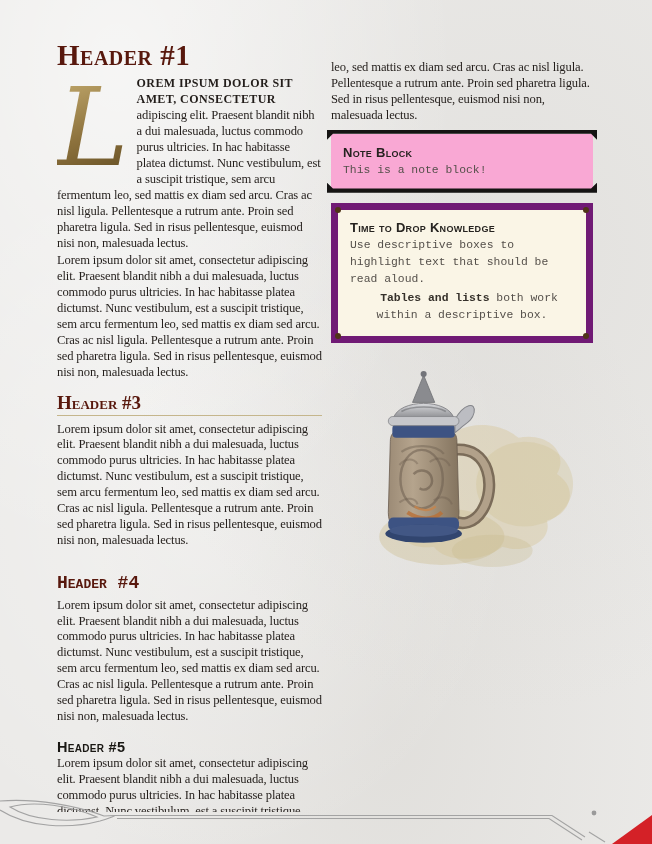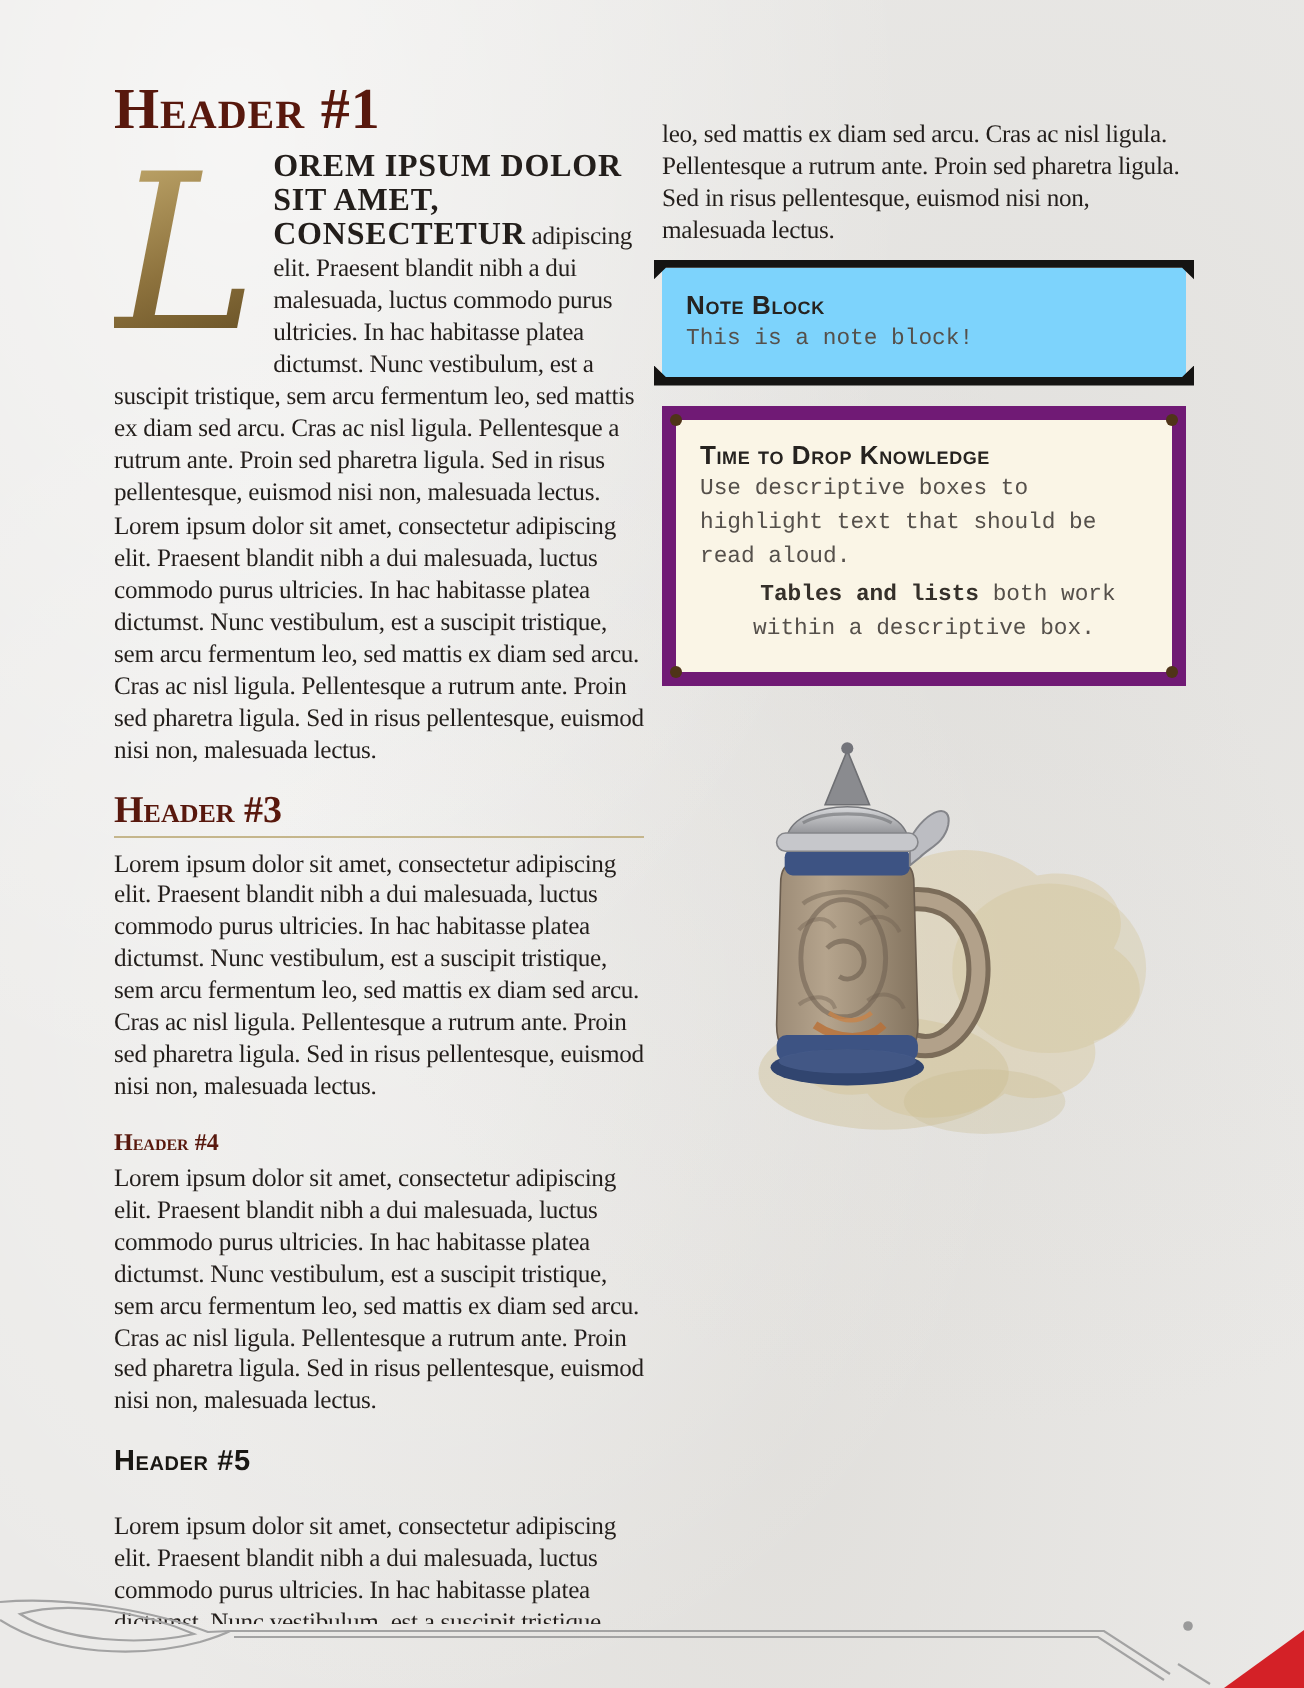--- a/index.html
+++ b/index.html
@@ -18,32 +18,32 @@
   .col-left{left:57px;top:40px;width:265px;height:772px;overflow:hidden;}
   .col-right{left:331px;top:60px;width:262px;}
   p.body{
     margin:0 0 2px 0;font-size:12.6px;line-height:15.9px;letter-spacing:-0.15px;
     color:#231e1b;text-align:left;
   }
   h1,h2,h3,h4{font-variant:small-caps;color:#58180D;margin:0;font-weight:700;}
   h1{font-size:29px;line-height:1.05;margin-bottom:6px;letter-spacing:.5px;}
   h2{font-size:25px;line-height:1.05;margin:10px 0 3px 0;letter-spacing:.5px;}
   h3{font-size:19px;line-height:1.1;margin:12px 0 6px 0;border-bottom:1.5px solid #c5b68c;padding-bottom:1px;}
-  h4{font-size:12px;line-height:1.1;margin:13px 0 4px 0;}
+  h4{font-size:18px;line-height:1.1;margin:25px 0 4px 0;font-family:Liberation Mono, monospace;}
   h5{font-family:"Liberation Sans", sans-serif;font-variant:small-caps;font-weight:600;
-     color:#191713;font-size:14.5px;line-height:1.1;margin:15px 0 16px 0;letter-spacing:.3px;}
+     color:#191713;font-size:14.5px;line-height:1.1;margin:15px 0 0 0;letter-spacing:.3px;}
   .dropcap{
     float:left;font-size:108px;line-height:96px;font-style:italic;
     padding:4px 8px 0 0;font-family:"DejaVu Serif", serif;
     background:linear-gradient(160deg,#b9a065 10%,#8d723d 55%,#6b5428 90%);
     -webkit-background-clip:text;background-clip:text;color:transparent;
   }
-  .lead{font-size:16px;font-weight:600;letter-spacing:.4px;text-transform:uppercase;}
+  .lead{font-size:12px;font-weight:600;letter-spacing:.4px;text-transform:uppercase;}
   
-  .note{position:relative;background:#7dd3fc;margin:10px 0 0 0;padding:11px 12px 10px 12px;}
+  .note{position:relative;background:#f9a8d4;margin:10px 0 0 0;padding:11px 12px 10px 12px;}
   .note::before,.note::after{content:"";position:absolute;left:-4px;right:-4px;height:10px;background:#151413;}
   .note::before{top:-4px;clip-path:polygon(0 0,100% 0,100% 100%,97.8% 42%,2.2% 42%,0 100%);}
   .note::after{bottom:-4px;clip-path:polygon(0 100%,100% 100%,100% 0,97.8% 58%,2.2% 58%,0 0);}
   .box-title{
     font-family:"Liberation Sans", sans-serif;font-variant:small-caps;font-weight:700;
     font-size:13px;letter-spacing:.3px;color:#262320;margin:0 0 2px 0;
   }
   .sans-body{font-family:Liberation Mono, monospace;font-size:11.4px;line-height:1.5;color:#55504b;margin:0;}
   
   .desc{position:relative;background:#faf5e6;border:7px solid #701a75;margin:14px 0 0 0;padding:10px 12px 12px 12px;}

